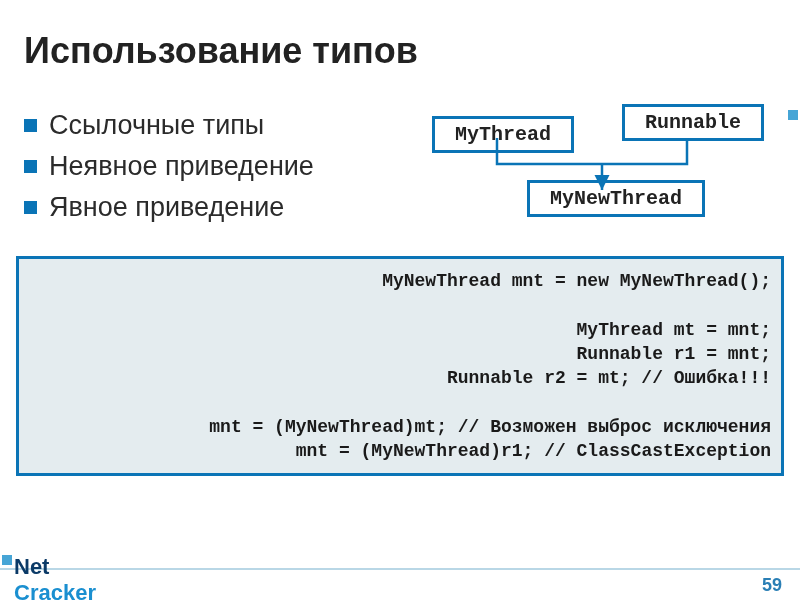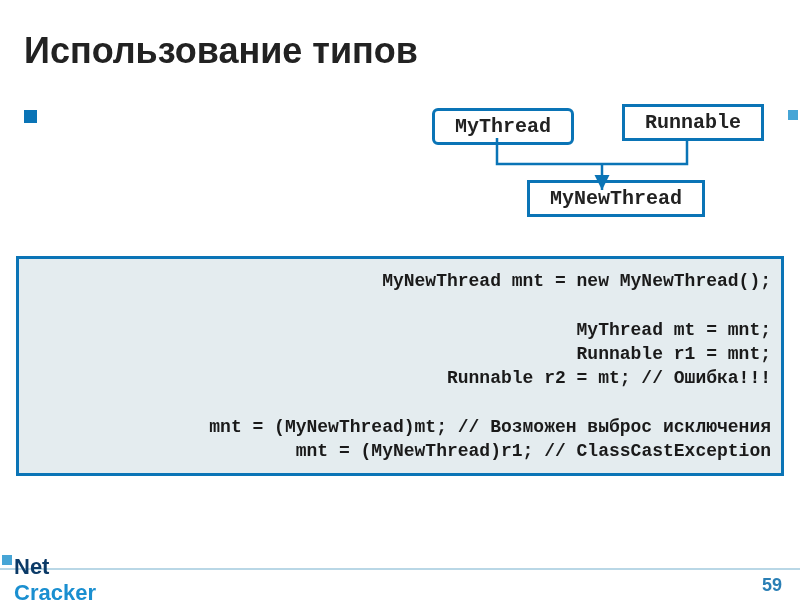--- a/index.html
+++ b/index.html
@@ -34,21 +34,21 @@
   }
   .diagram {
     position: relative;
     width: 370px; height: 130px; flex-shrink: 0;
   }
   .dbox {
     position: absolute; border: 3px solid #0a74b6; background: #fff;
     font-family: "Courier New", monospace; font-weight: bold; font-size: 20px;
     color: #222; padding: 4px 20px; text-align: center;
   }
-  .dbox.mythread { left: 20px; top: 4px; border-radius: 6px; }
+  .dbox.mythread { left: 20px; top: 12px; }
   .dbox.runnable { left: 210px; top: 0; }
   .dbox.mynew    { left: 115px; top: 76px; }
   .diagram svg { position: absolute; left: 0; top: 0; width: 370px; height: 130px; }
   .codeblock {
     margin: 22px 16px 0 16px;
     border: 3px solid #0a74b6;
     background: #e4ecef;
     padding: 10px 10px 10px 10px;
   }
   .codeblock pre {
@@ -78,20 +78,29 @@
 <div class="slide">
   <div class="deco-tr"></div>
   <div class="deco-bl"></div>
 
   <h1 class="title">Использование типов</h1>
 
   <div class="content-row">
     <ul class="bullets">
       <li>
           <span class="sq"></span>
+          <span>Ссылочные типы</span>
+        </li>
+      <li>
+          <span class="sq"></span>
+          <span>Неявное приведение</span>
+        </li>
+      <li>
+          <span class="sq"></span>
+          <span>Явное приведение</span>
         </li>
     </ul>
 
     <div class="diagram">
       <div class="dbox mythread">MyThread</div>
       <div class="dbox runnable">Runnable</div>
       <div class="dbox mynew">MyNewThread</div>
       <svg>
         <defs>
           <marker id="arrow" markerWidth="8" markerHeight="8" refX="6" refY="3" orient="auto">

